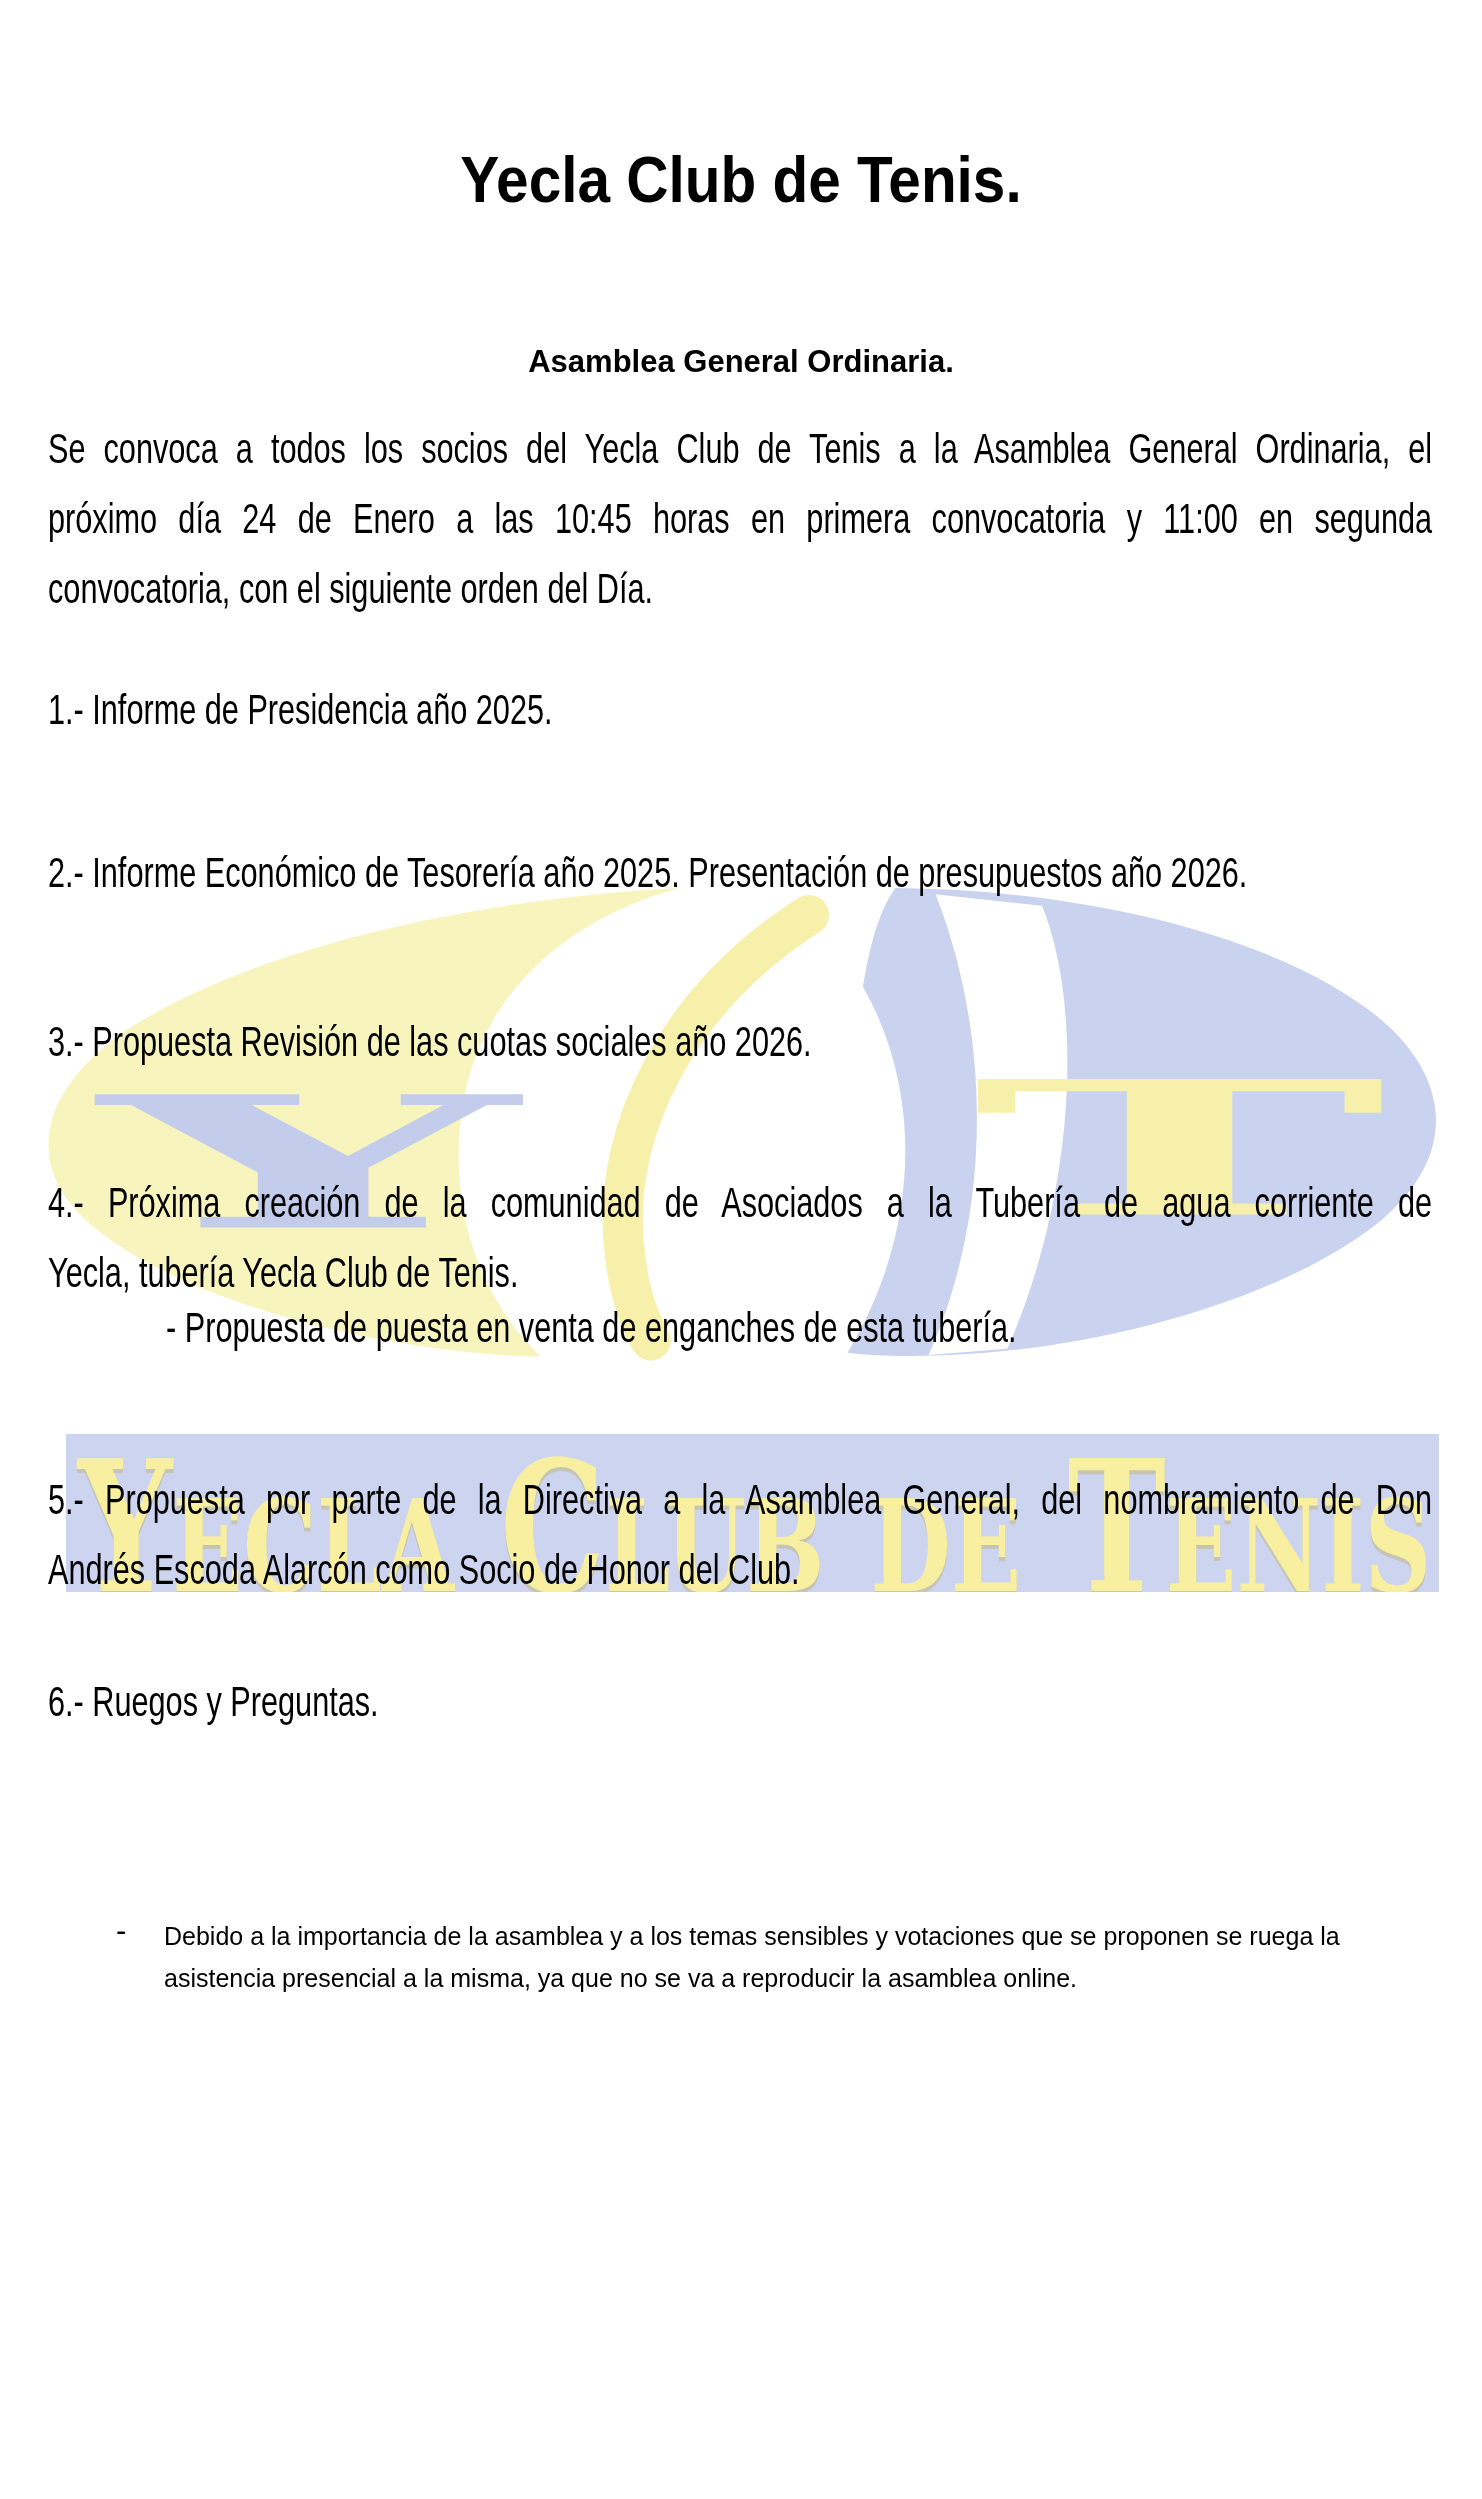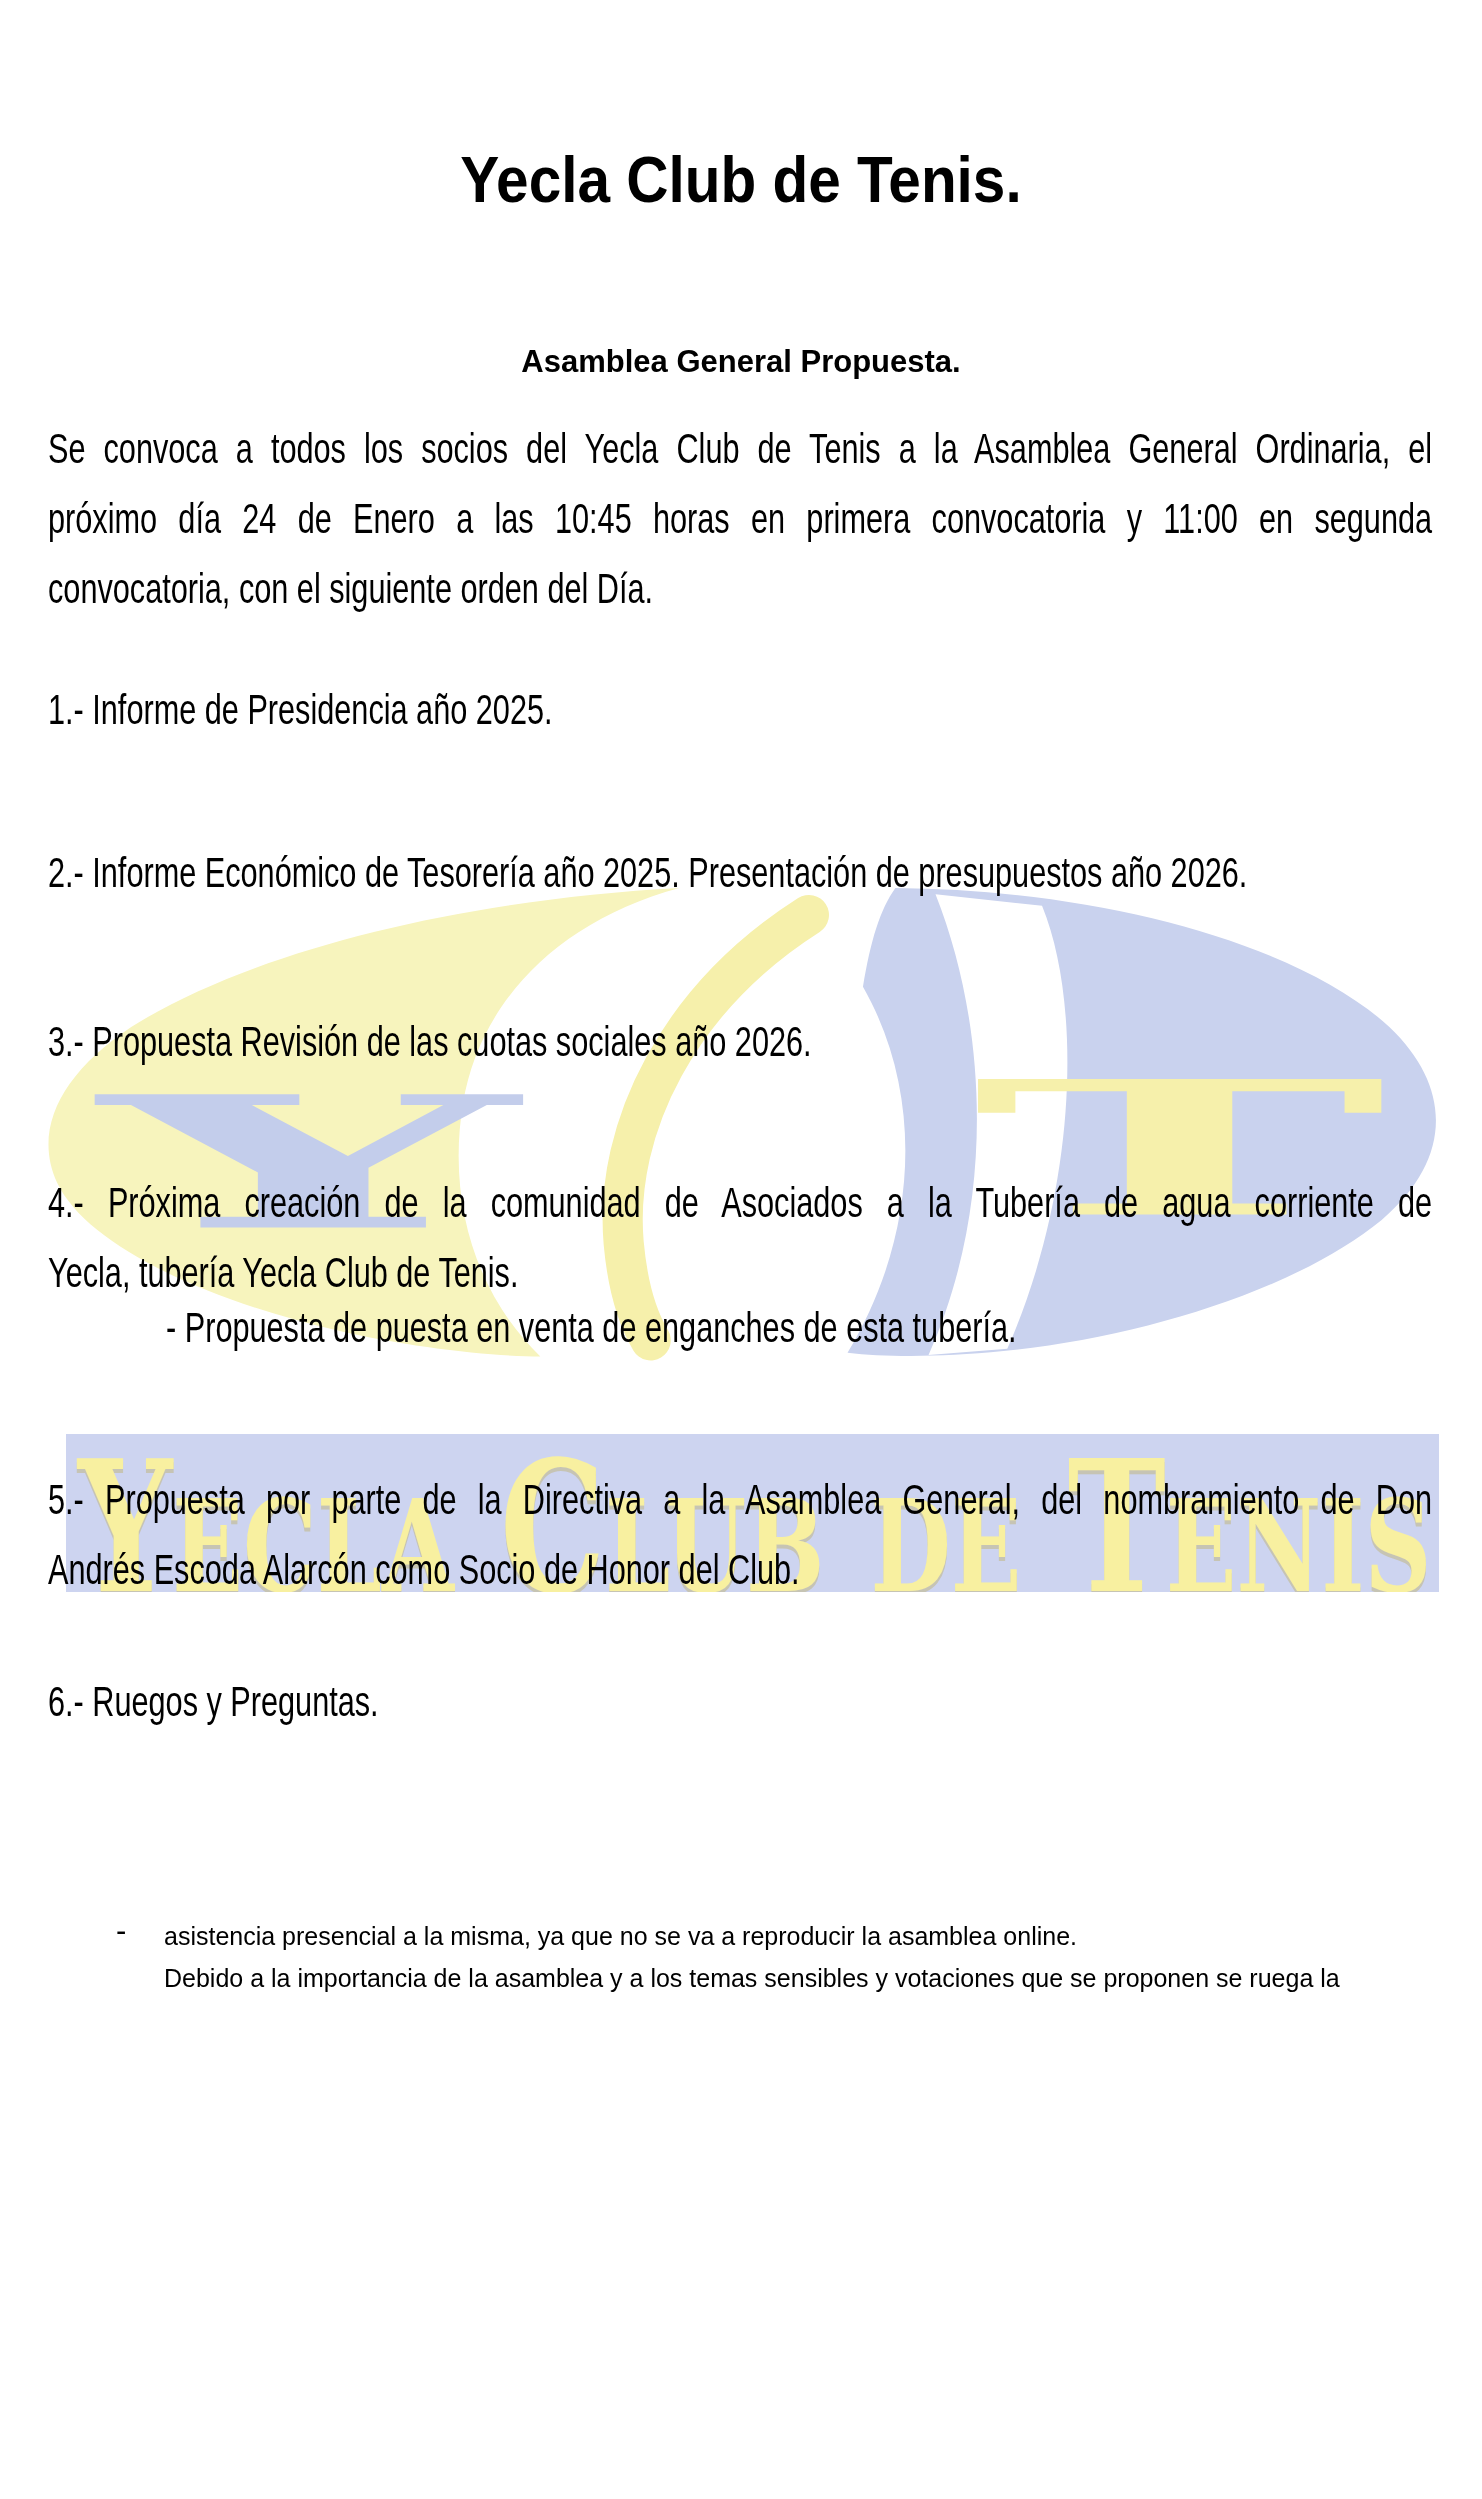--- a/index.html
+++ b/index.html
@@ -87,21 +87,21 @@
 
     <text transform="translate(1528,1573) scale(3.0,1)" text-anchor="middle" font-family="DejaVu Serif, Liberation Serif, serif" font-weight="bold" font-size="241" fill="#f6f0ab">T</text>
   </svg>
 
   <div class="banner">
     <div class="banner-text">Yecla Club de Tenis</div>
   </div>
 
   <div class="doc-title">Yecla Club de Tenis.</div>
 
-  <div class="doc-subtitle">Asamblea General Propuesta.</div>
+  <div class="doc-subtitle">Asamblea General Ordinaria.</div>
 
   <div class="block b-intro">
       <div class="ln just">Se convoca a todos los socios del Yecla Club de Tenis a la Asamblea General Ordinaria, el</div>
       <div class="ln just">próximo día 24 de Enero a las 10:45 horas en primera convocatoria y 11:00 en segunda</div>
       <div class="ln">convocatoria, con el siguiente orden del Día.</div>
     </div>
 
   <div class="block b-item1">
       <div class="ln">1.- Informe de Presidencia año 2025.</div>
     </div>
@@ -128,18 +128,18 @@
       <div class="ln">Andrés Escoda Alarcón como Socio de Honor del Club.</div>
     </div>
 
   <div class="block b-item6">
       <div class="ln">6.- Ruegos y Preguntas.</div>
     </div>
 
   <div class="note-dash">-</div>
 
   <div class="note">
+      <div class="ln">Debido a la importancia de la asamblea y a los temas sensibles y votaciones que se proponen se ruega la</div>
       <div class="ln">asistencia presencial a la misma, ya que no se va a reproducir la asamblea online.</div>
-      <div class="ln">Debido a la importancia de la asamblea y a los temas sensibles y votaciones que se proponen se ruega la</div>
     </div>
 
 </div>
 
 
 </body></html>

